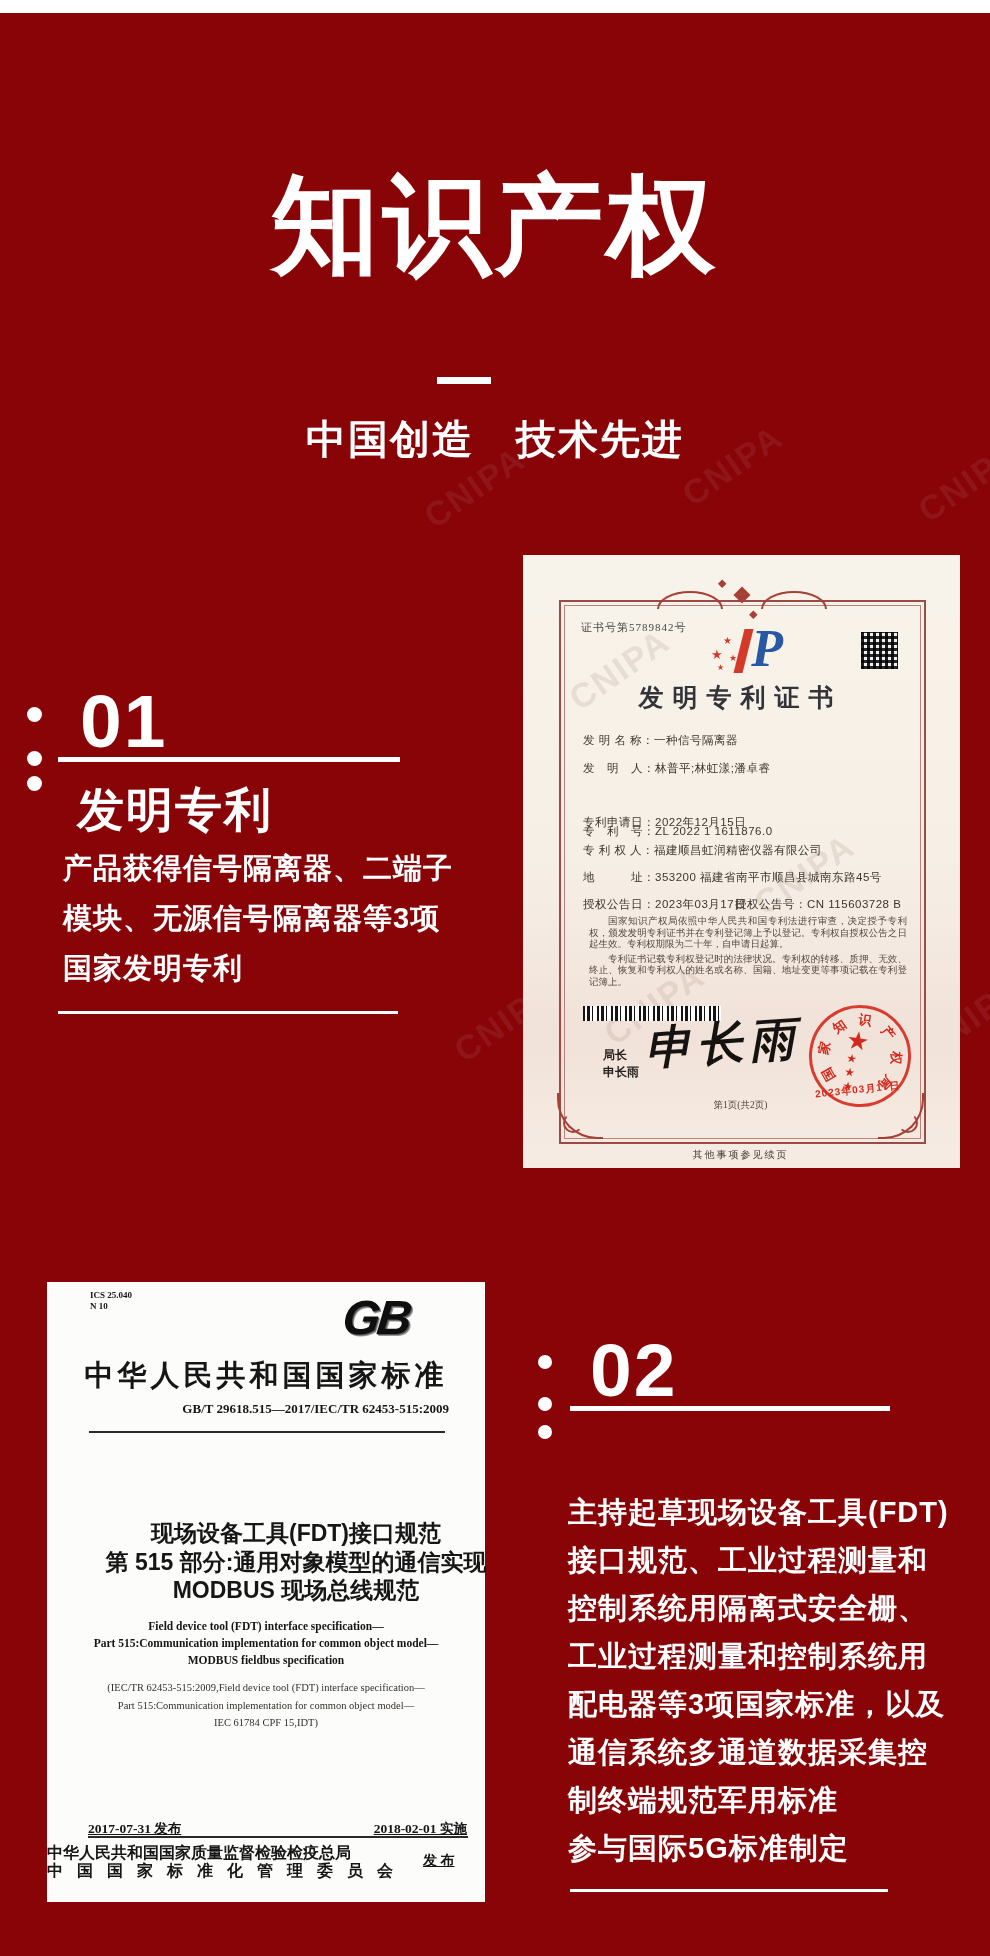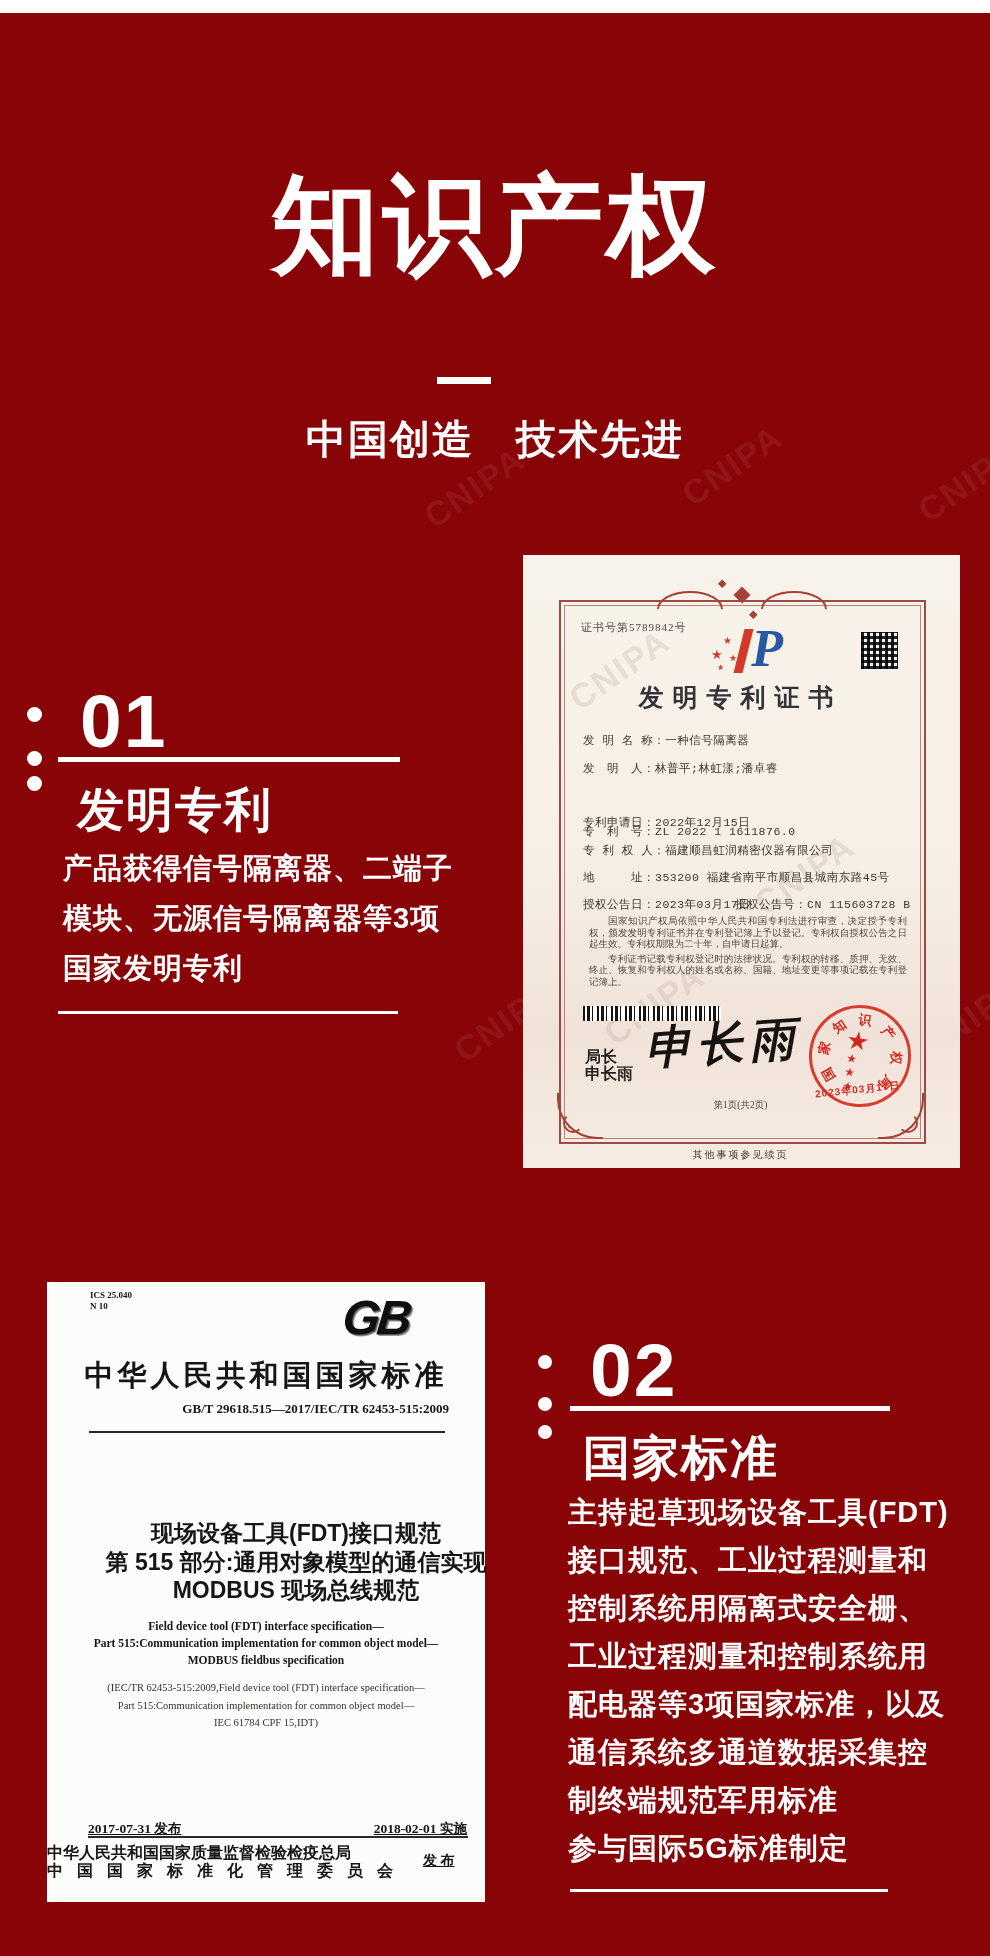--- a/index.html
+++ b/index.html
@@ -42,27 +42,27 @@
   .cnipa{left:186px;top:68px;width:80px;height:60px;}
   .cnipa .p{position:absolute;right:6px;top:-4px;font-size:52px;font-weight:700;font-style:italic;color:#2857a4;
             font-family:"Liberation Serif",serif;}
   .cnipa .bar{position:absolute;left:30px;top:6px;width:9px;height:44px;background:#d43a2a;transform:skewX(-14deg);}
   .cnipa .s{position:absolute;color:#d43a2a;}
   .qr{left:338px;top:77px;width:37px;height:37px;background:
       repeating-linear-gradient(0deg,#2a2a2a 0 3px,rgba(255,255,255,0.85) 3px 6px),
       repeating-linear-gradient(90deg,#1c1c1c 0 3px,#efefef 3px 6px);background-blend-mode:multiply;}
   .cert-title{left:36px;top:126px;width:363px;text-align:center;font-size:25px;font-weight:700;letter-spacing:9px;
               color:#33343a;font-family:"Liberation Serif",serif;}
-  .cert-field{left:60px;font-size:11.5px;color:#3c362e;font-family:Liberation Mono, monospace;letter-spacing:0.5px;}
+  .cert-field{left:60px;font-size:11.5px;color:#3c362e;font-family:Liberation Sans, sans-serif;letter-spacing:0.5px;}
   .cert-para{left:58px;top:361px;width:326px;font-size:9.5px;line-height:11.5px;color:#554840;text-align:justify;
              font-family:"Liberation Serif",serif;}
   .cert-para p{margin:0 0 3px 8px;text-indent:2em;}
   .barcode{left:60px;top:451px;width:138px;height:15px;background:
       repeating-linear-gradient(90deg,#141414 0 2px,#fdfdfd 2px 4px,#141414 4px 7px,#fdfdfd 7px 9px,#141414 9px 10px,#fdfdfd 10px 14px);}
-  .director{left:62px;font-size:16px;font-weight:700;color:#27221e;font-family:"Liberation Serif",serif;}
+  .director{left:80px;font-size:12px;font-weight:700;color:#27221e;font-family:"Liberation Serif",serif;}
   .signature{left:122px;top:458px;font-size:46px;font-style:italic;font-weight:700;color:#15120f;
              transform:rotate(-4deg);font-family:"Liberation Serif",serif;letter-spacing:6px;}
   .seal{left:286px;top:450px;width:96px;height:96px;border:3.5px solid rgba(215,40,28,0.9);border-radius:50%;
         transform:rotate(8deg);}
   .seal-ring span{position:absolute;left:50%;top:50%;width:14px;height:14px;margin:-7px 0 0 -7px;
         font-size:13px;font-weight:700;color:#d5281c;text-align:center;line-height:14px;
         font-family:"Liberation Serif",serif;}
   .seal .star{position:absolute;left:50%;top:30px;transform:translateX(-50%);color:#d5281c;font-size:22px;line-height:22px;}
   .seal .star2{position:absolute;left:50%;top:52px;transform:translateX(-50%);color:#d5281c;font-size:10px;letter-spacing:2px;}
   .seal-date{left:292px;top:528px;font-size:10px;font-weight:700;color:#d5281c;transform:rotate(-6deg);letter-spacing:1px;}
@@ -228,21 +228,20 @@
       <div class="sp">中 国 国 家 标 准 化 管 理 委 员 会</div>
     </div>
     <div class="abs gb-publish">发 布</div>
   </div>
 
   <div class="abs dot" style="left:538px;top:1355px;width:14px;height:14px;"></div>
   <div class="abs dot" style="left:538px;top:1397px;width:14px;height:14px;"></div>
   <div class="abs dot" style="left:538px;top:1425px;width:14px;height:14px;"></div>
   <div class="abs white sec-num" style="left:590px;top:1341px;">02</div>
   <div class="abs num-line" style="left:570px;top:1406px;width:320px;"></div>
-  <div class="abs white sec-head" style="left:583px;top:1427px;">国家标准</div>
   <div class="abs white sec-body" style="left:568px;top:1488px;line-height:48px;">
     <div>主持起草现场设备工具(FDT)</div>
     <div>接口规范、工业过程测量和</div>
     <div>控制系统用隔离式安全栅、</div>
     <div>工业过程测量和控制系统用</div>
     <div>配电器等3项国家标准，以及</div>
     <div>通信系统多通道数据采集控</div>
     <div>制终端规范军用标准</div>
     <div>参与国际5G标准制定</div>
   </div>

